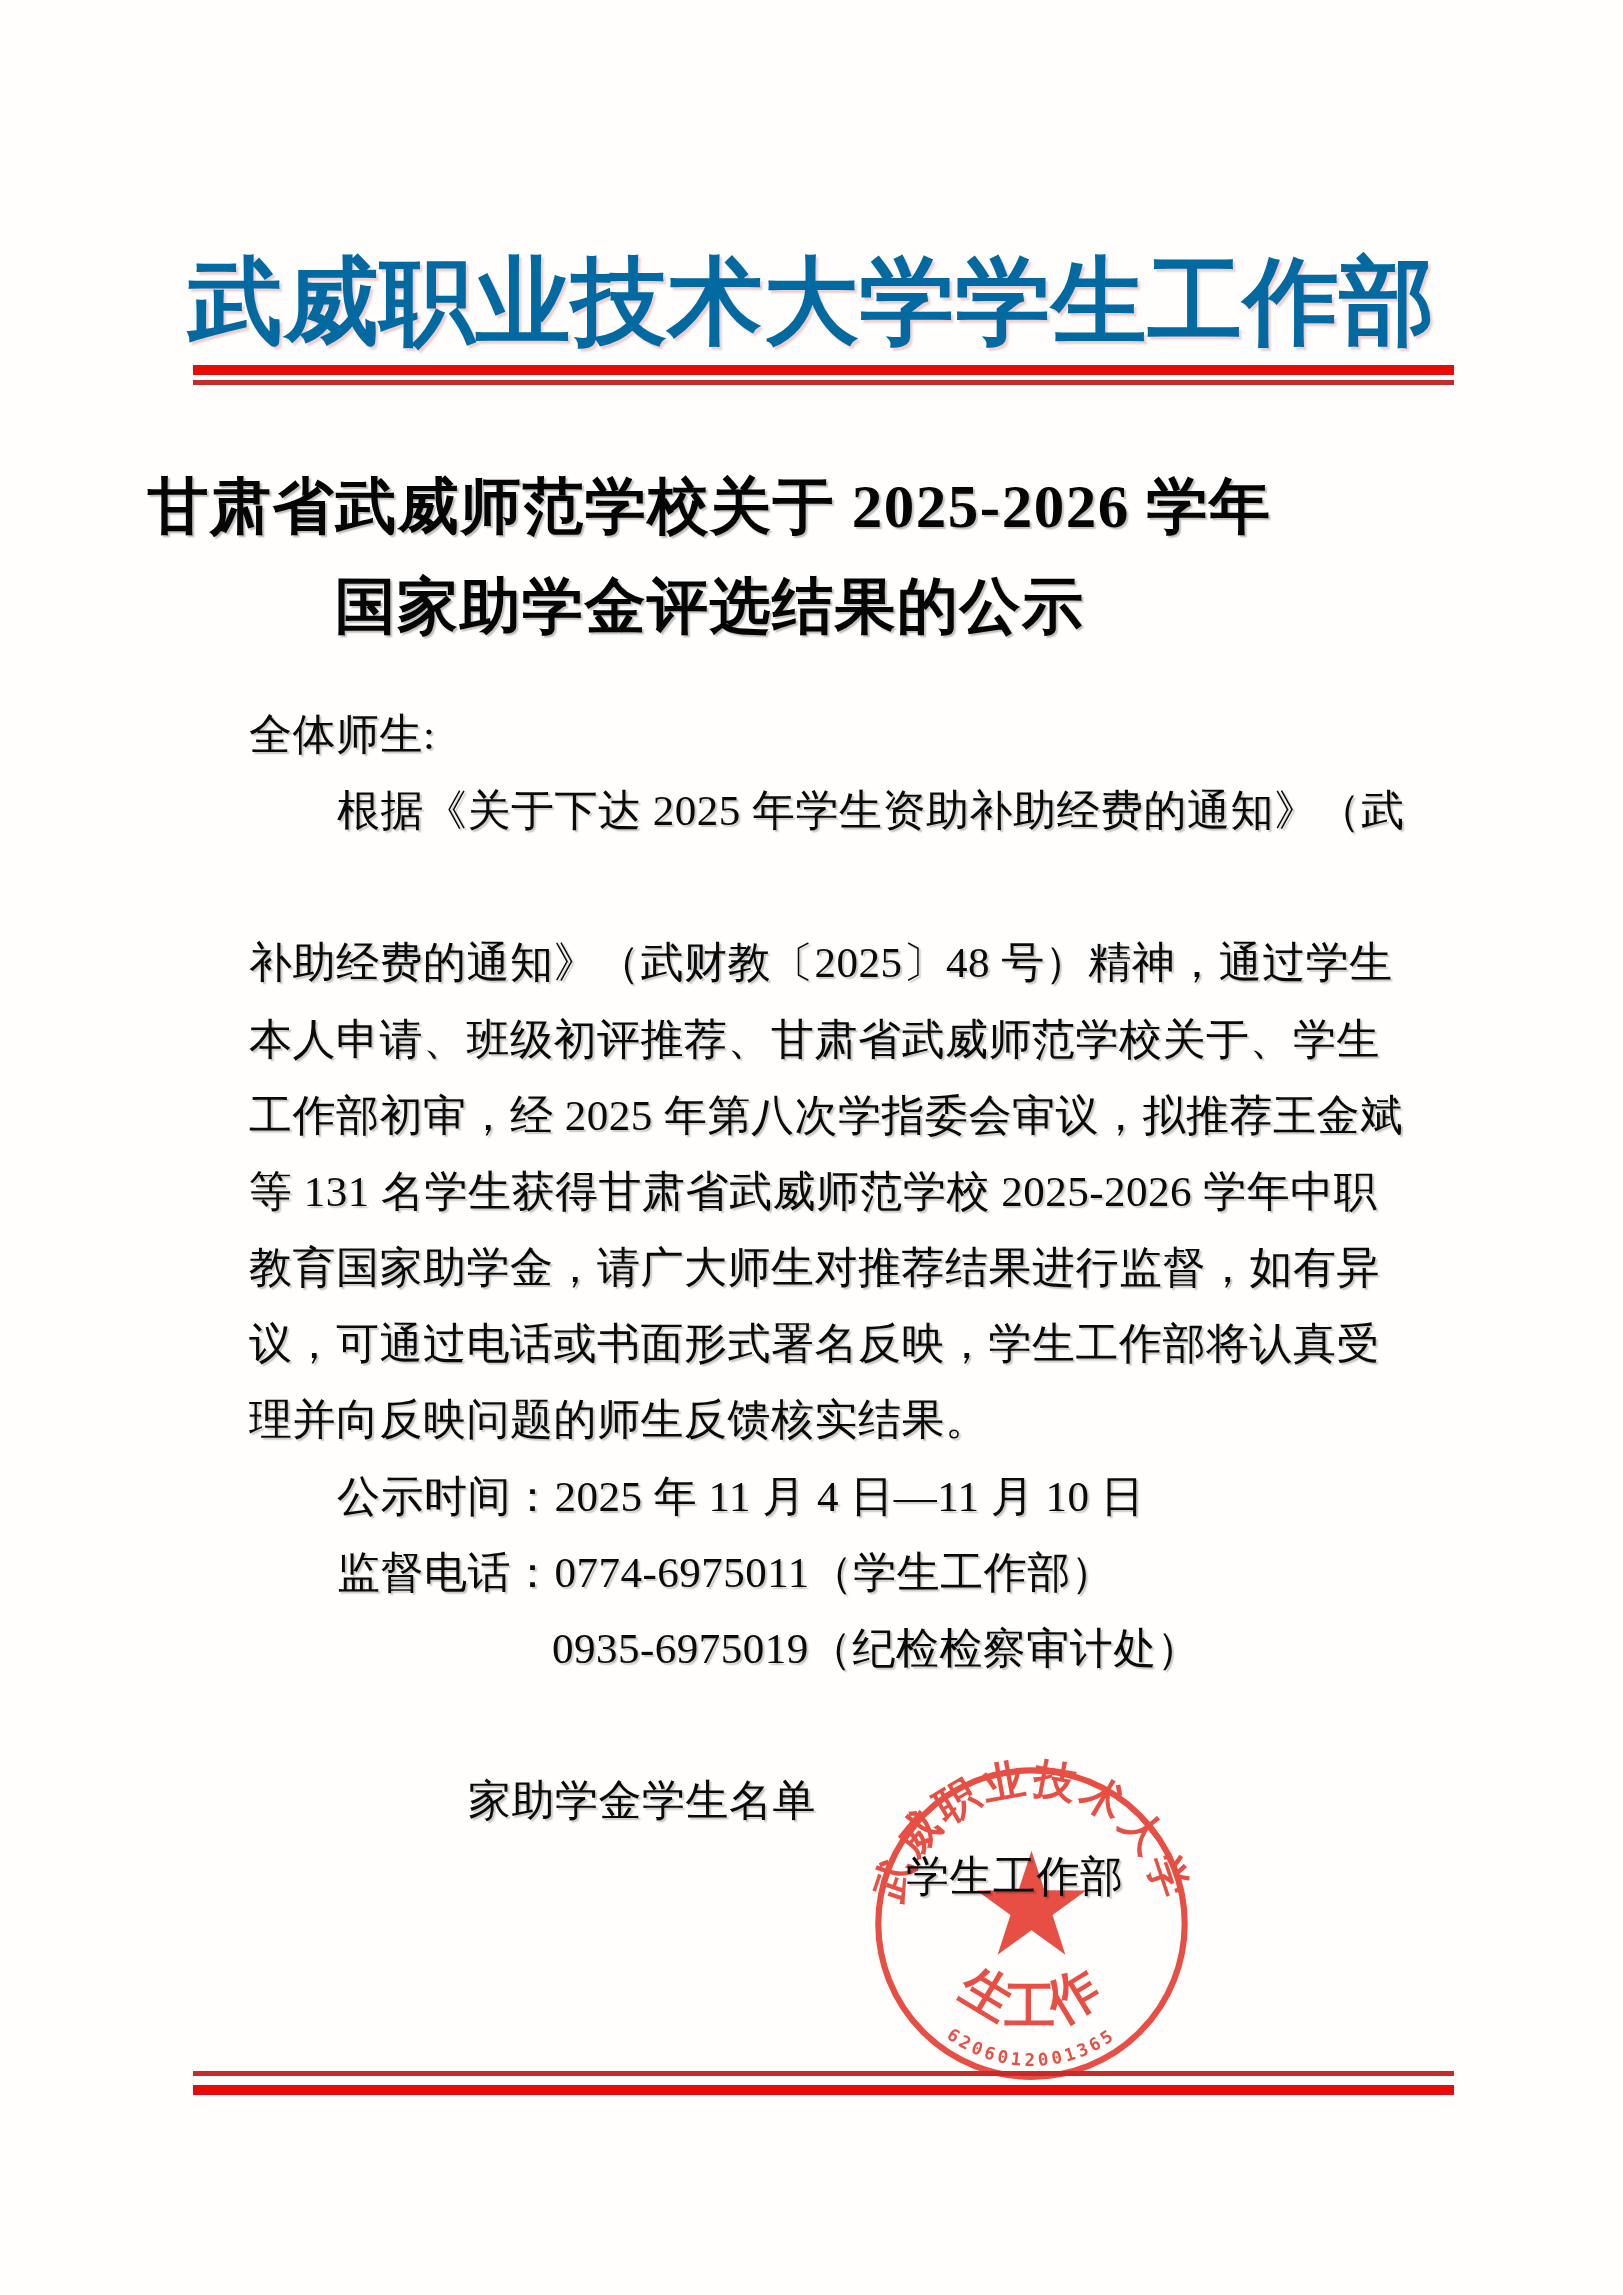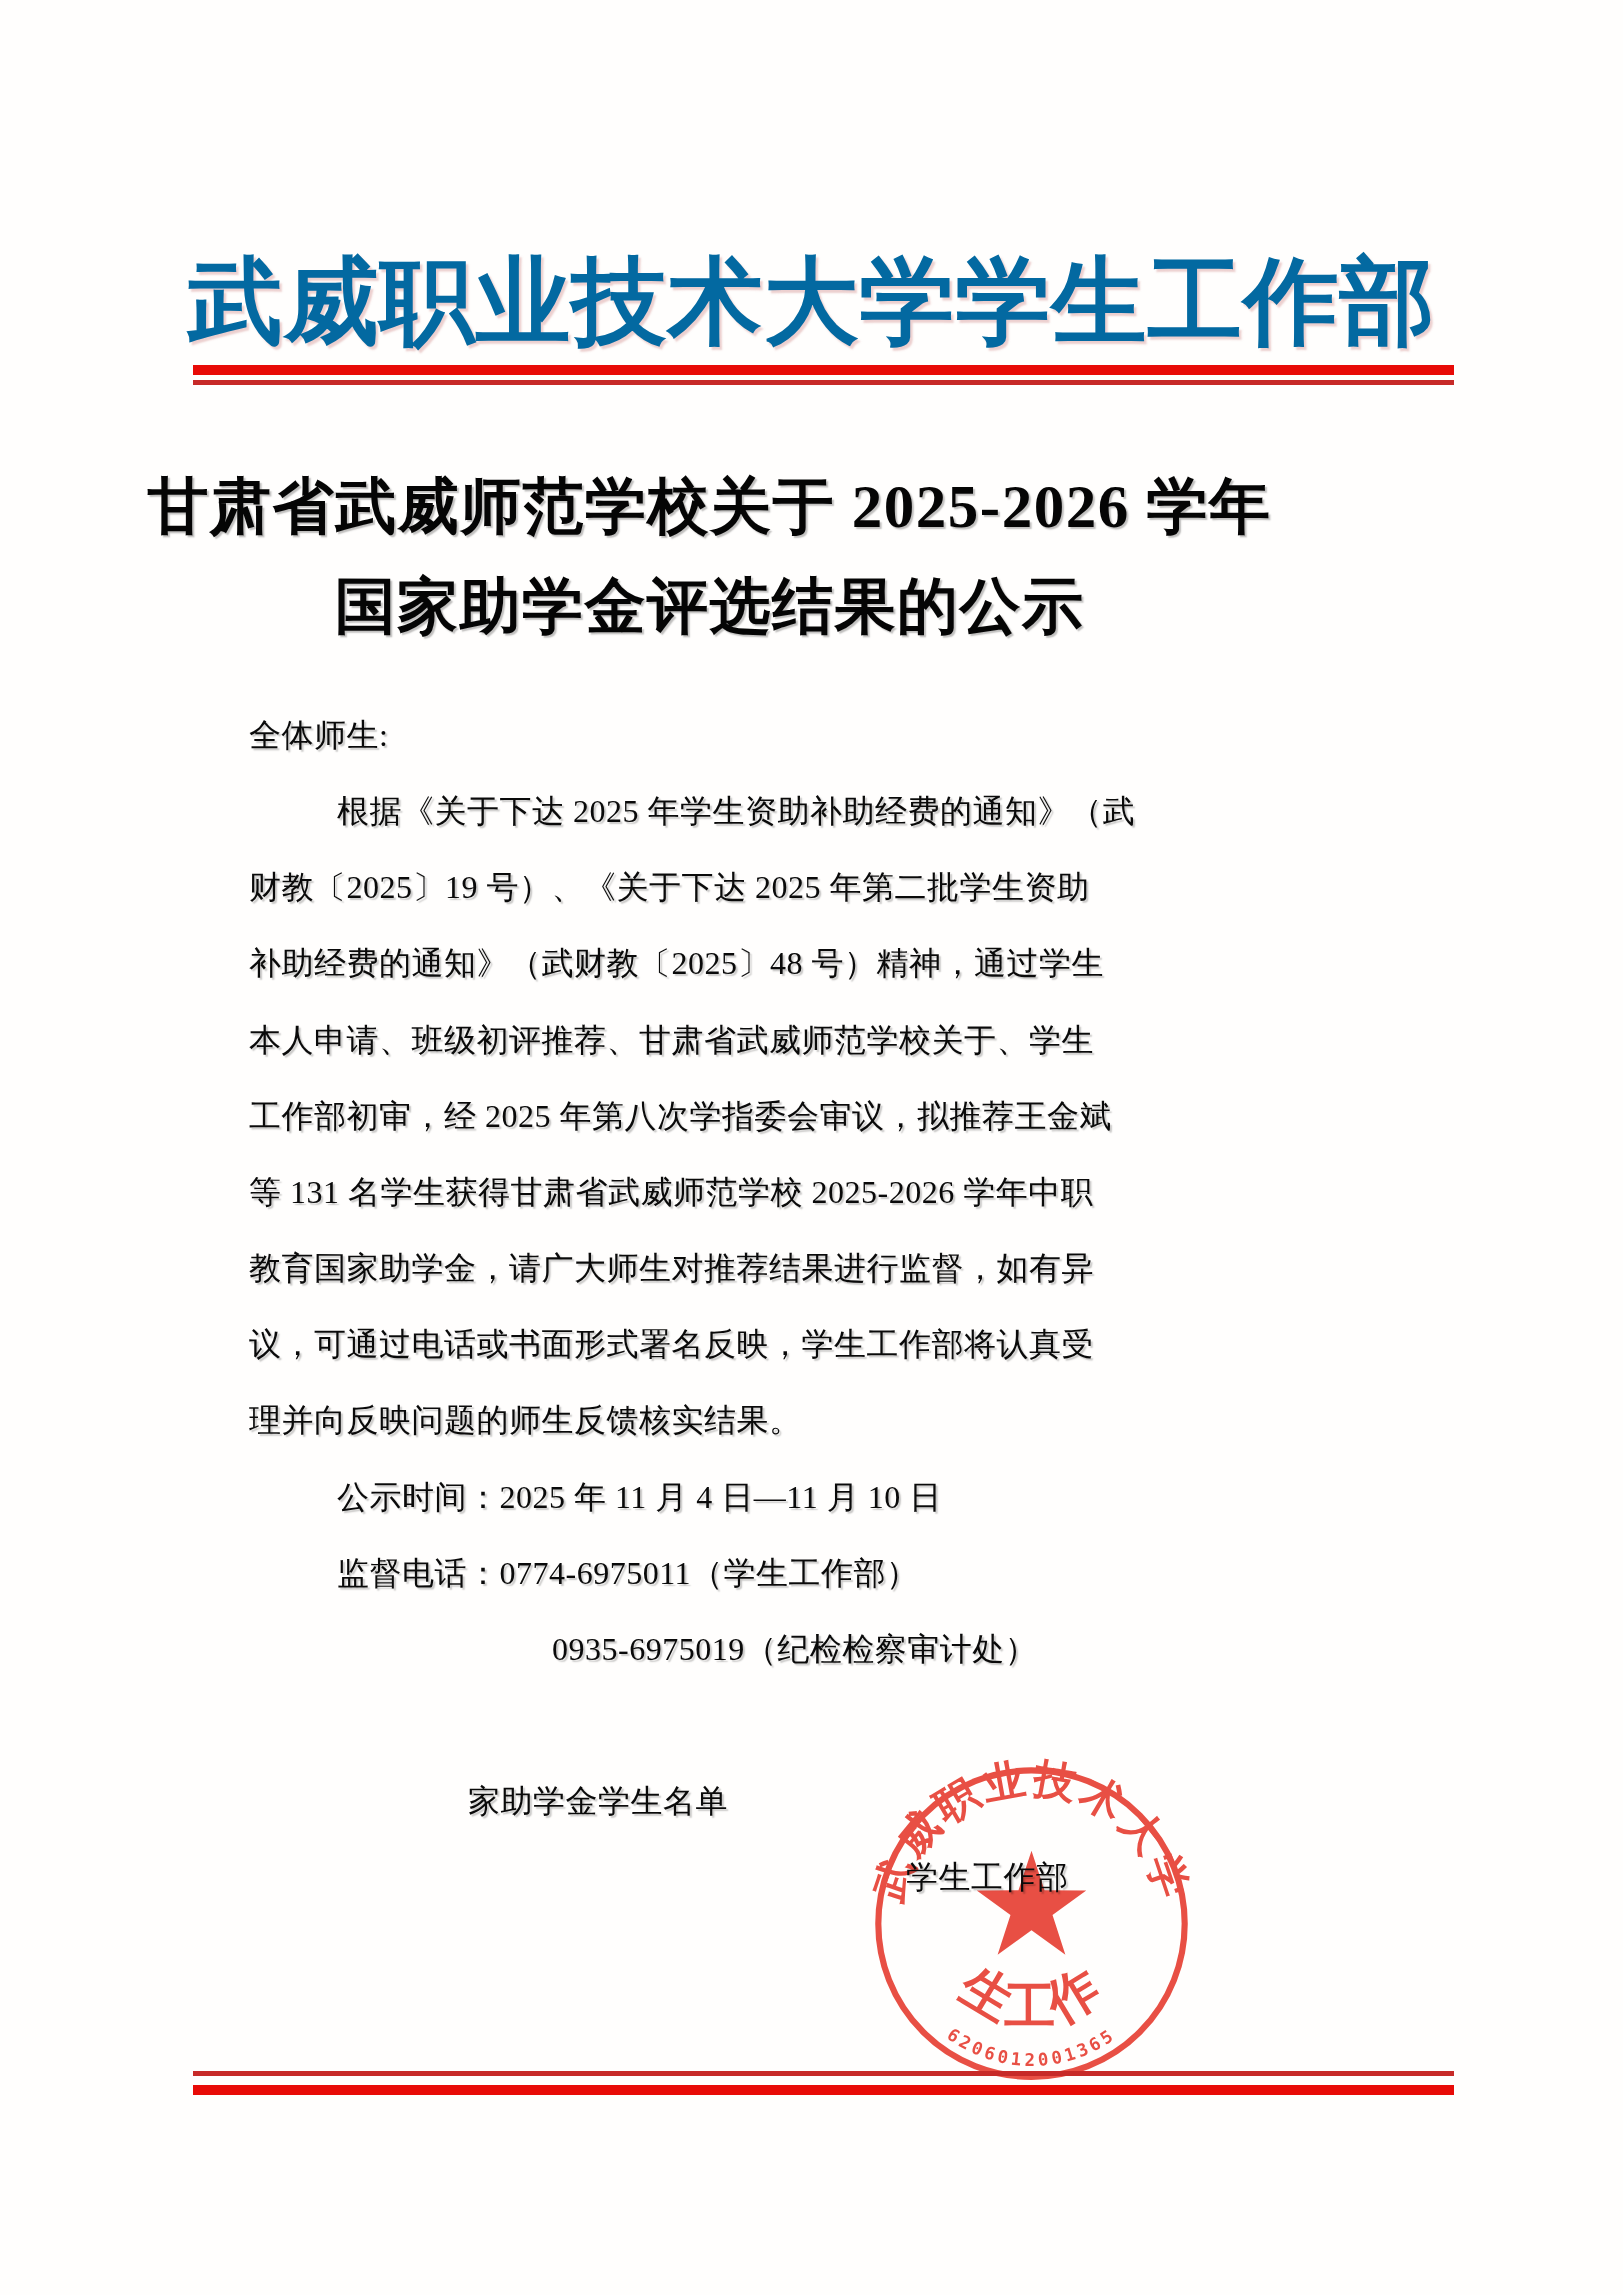--- a/index.html
+++ b/index.html
@@ -32,21 +32,21 @@
     left:0;width:1419px;text-align:center;
     font-size:61px;font-weight:700;color:#050505;
     letter-spacing:1.5px;white-space:nowrap;
     text-shadow:2px 2px 1.5px rgba(0,0,0,0.25);
   }
   .t-l1{top:466px;}
   .t-l2{top:566px;}
   
   .line{
     height:76px;line-height:76px;
-    font-size:32px;color:#0a0a0a;
+    font-size:43px;color:#0a0a0a;
     letter-spacing:0.5px;white-space:nowrap;
     text-shadow:2px 2px 1.5px rgba(0,0,0,0.22);
   }
   .seal{left:867px;top:1753px;width:329px;height:331px;}
   .seal svg{width:100%;height:100%;}
 </style>
 </head>
 <body>
 
 <div id="page">
@@ -54,21 +54,20 @@
   <div class="abs hdr">武威职业技术大学学生工作部</div>
   <div class="abs rule t1"></div>
   <div class="abs rule t2"></div>
 
   <div class="abs title t-l1">甘肃省武威师范学校关于 2025-2026 学年</div>
   <div class="abs title t-l2">国家助学金评选结果的公示</div>
 
   <div class="abs line" style="left:249px;top:697px;">全体师生:</div>
 
   <div class="abs line" style="left:337px;top:773px;">根据《关于下达 2025 年学生资助补助经费的通知》（武</div>
-  <div class="abs line" style="left:249px;top:849px;">财教〔2025〕19 号）、《关于下达 2025 年第二批学生资助</div>
   <div class="abs line" style="left:249px;top:925px;">补助经费的通知》（武财教〔2025〕48 号）精神，通过学生</div>
   <div class="abs line" style="left:249px;top:1002px;">本人申请、班级初评推荐、甘肃省武威师范学校关于、学生</div>
   <div class="abs line" style="left:249px;top:1078px;">工作部初审，经 2025 年第八次学指委会审议，拟推荐王金斌</div>
   <div class="abs line" style="left:249px;top:1154px;">等 131 名学生获得甘肃省武威师范学校 2025-2026 学年中职</div>
   <div class="abs line" style="left:249px;top:1230px;">教育国家助学金，请广大师生对推荐结果进行监督，如有异</div>
   <div class="abs line" style="left:249px;top:1382px;">理并向反映问题的师生反馈核实结果。</div>
   <div class="abs line" style="left:249px;top:1306px;">议，可通过电话或书面形式署名反映，学生工作部将认真受</div>
 
   <div class="abs line" style="left:337px;top:1459px;">公示时间：2025 年 11 月 4 日—11 月 10 日</div>
   <div class="abs line" style="left:337px;top:1535px;">监督电话：0774-6975011（学生工作部）</div>

